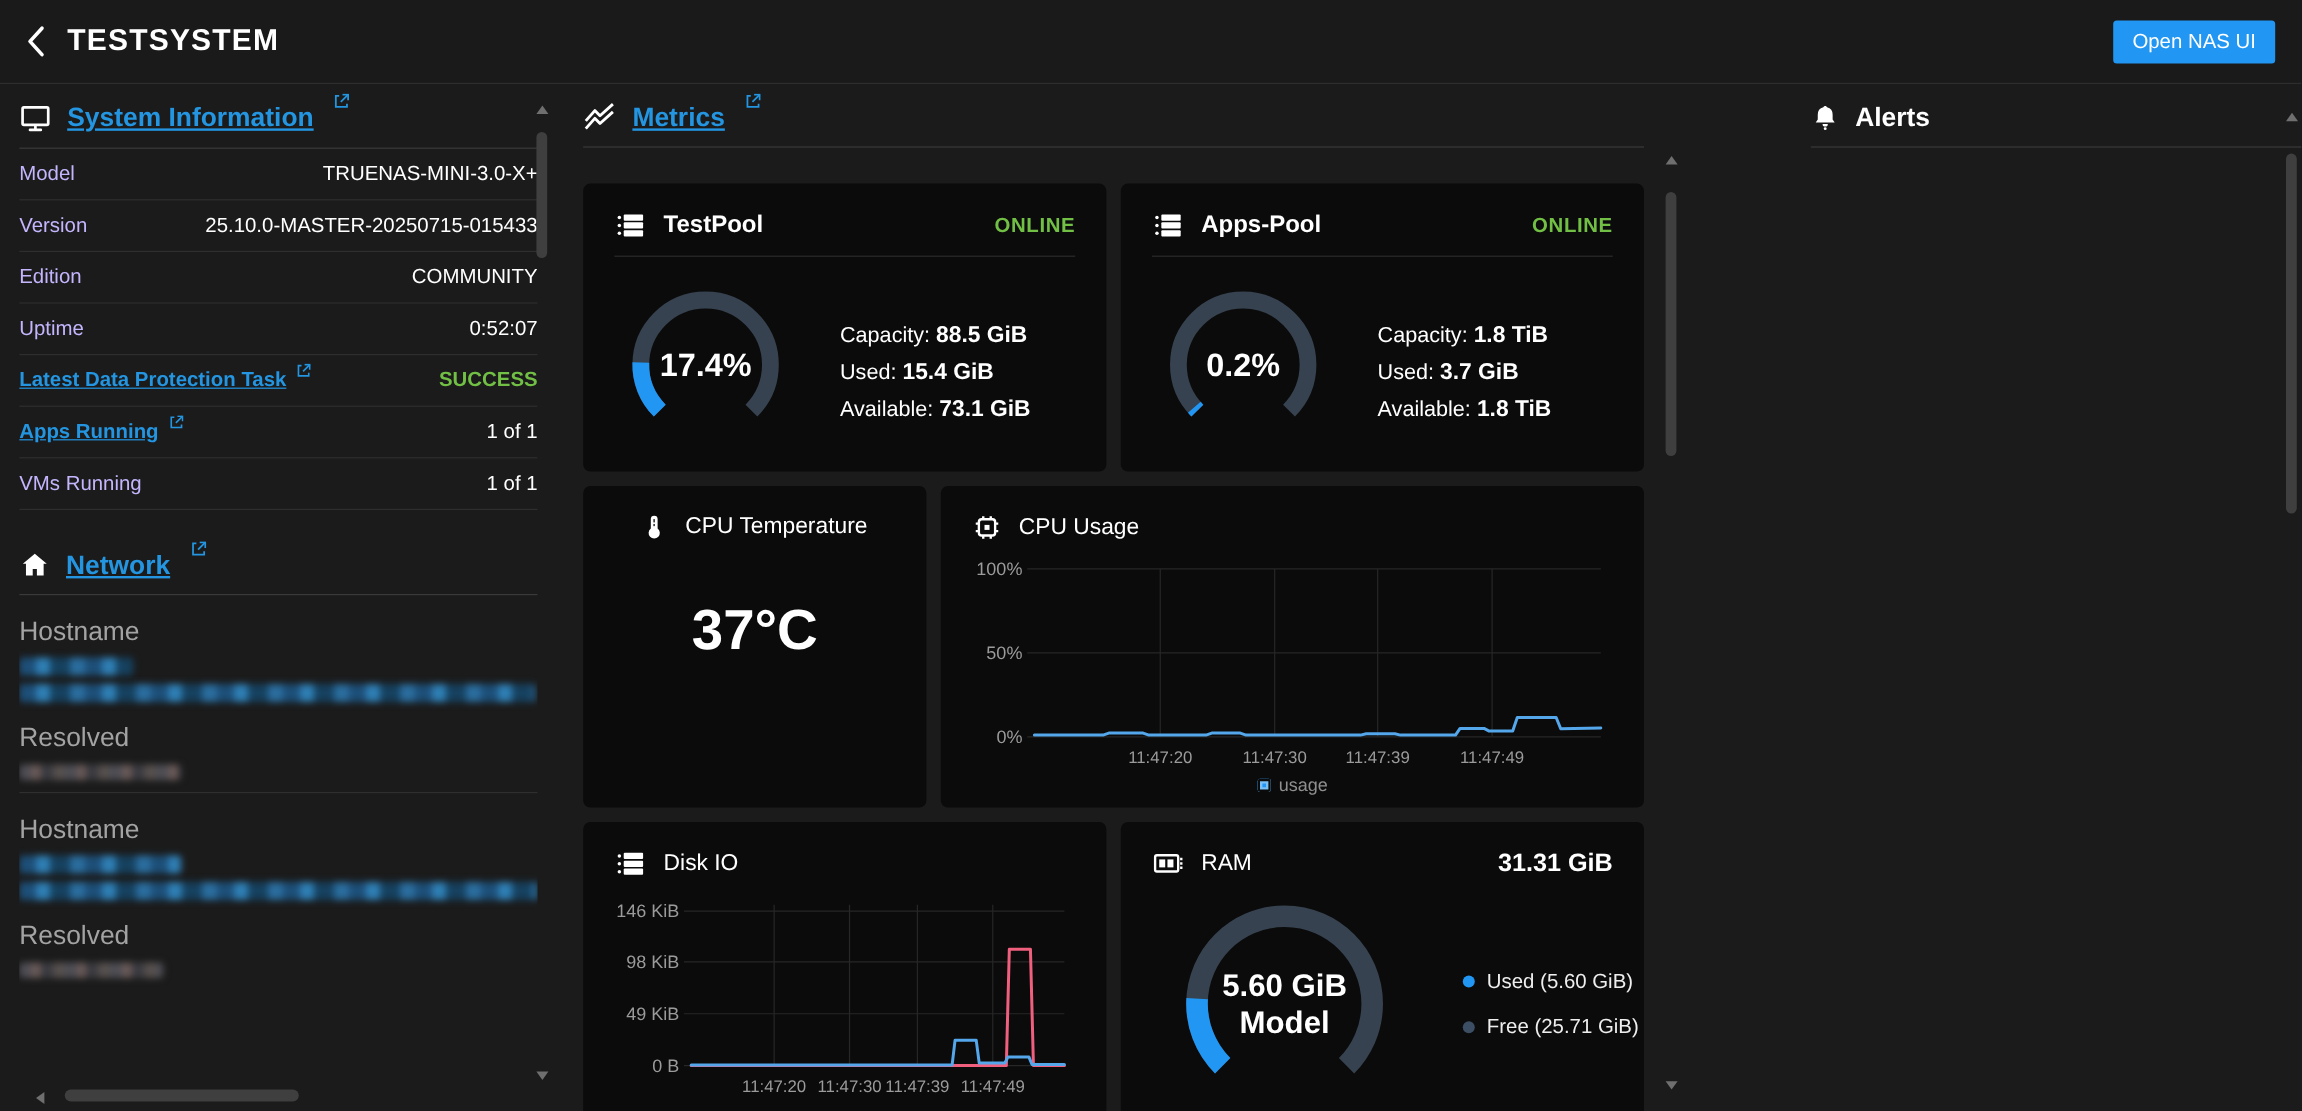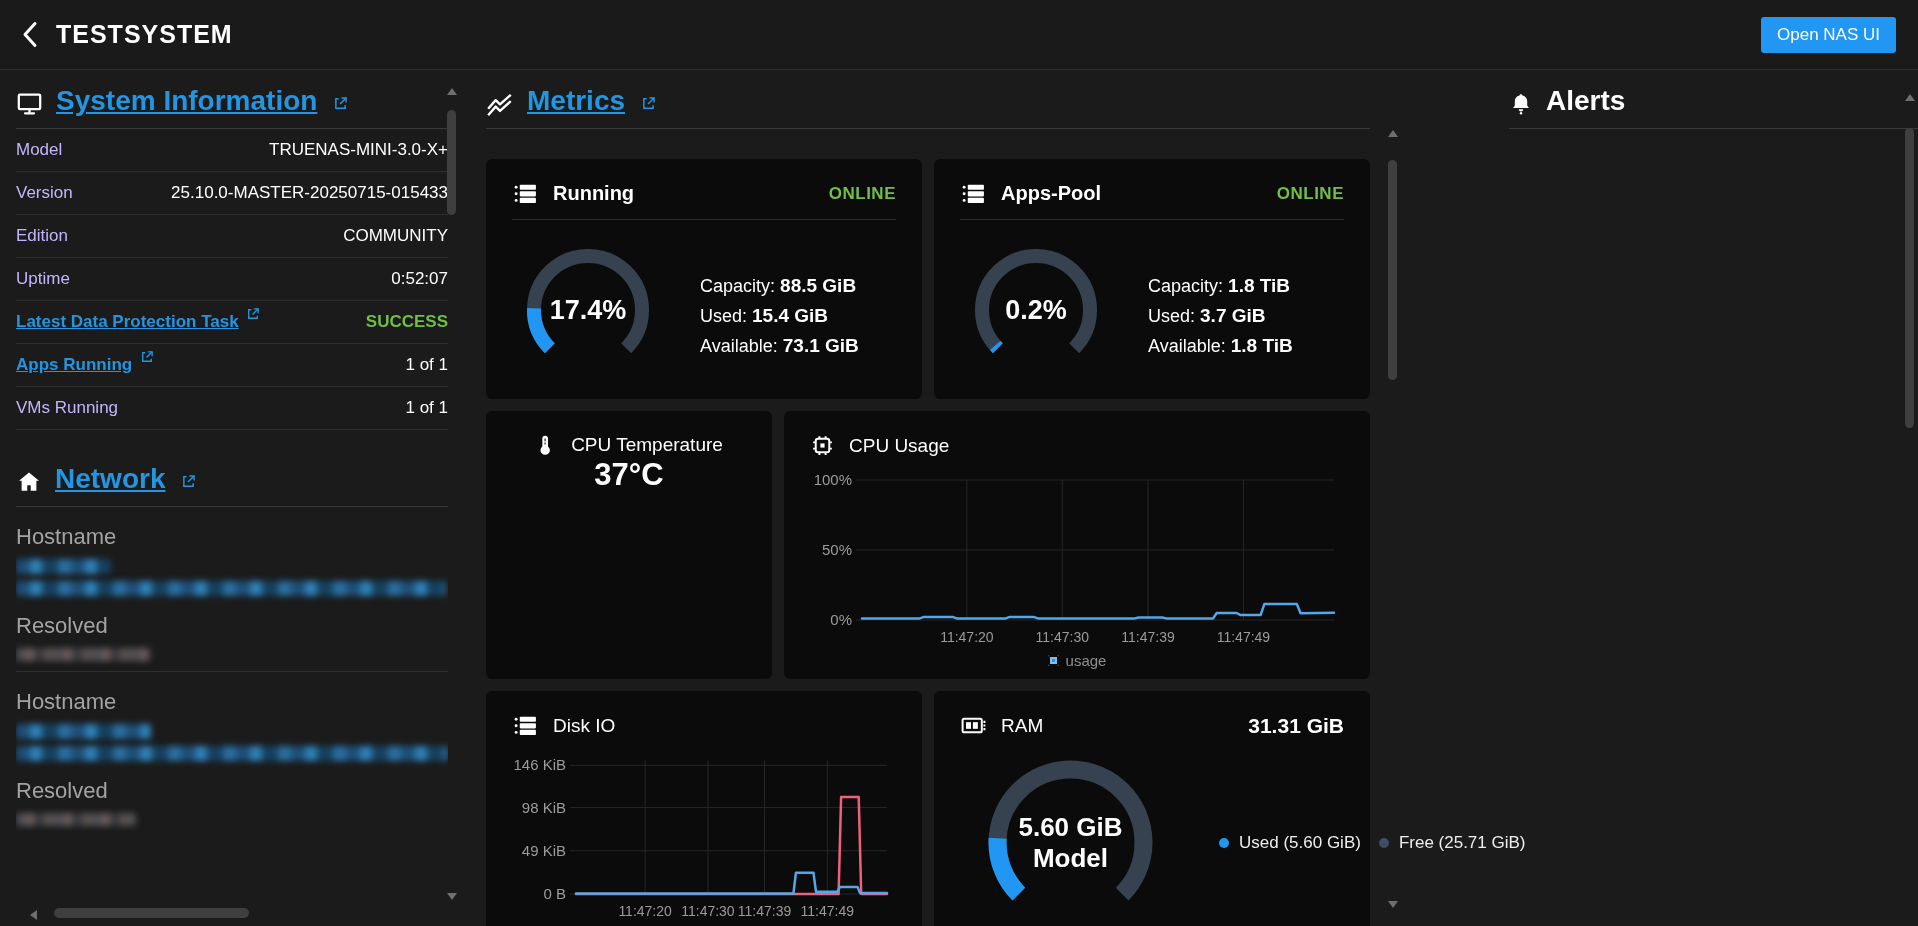--- a/index.html
+++ b/index.html
@@ -11,22 +11,22 @@
           border-bottom:1px solid #2d2d2d;display:flex;align-items:center;padding:0 22px;}
   .back-btn{display:flex;align-items:center;margin-right:18px;cursor:pointer;background:none;border:none;padding:0;}
   .page-title{font-size:25px;font-weight:bold;letter-spacing:1px;color:#fff;}
   .open-nas-btn{margin-left:auto;background:#2196f3;color:#fff;border:none;border-radius:3px;
                 font-family:inherit;font-size:17px;padding:8px 16px;cursor:pointer;}
   
   .content{position:absolute;top:70px;left:0;right:0;bottom:0;}
   .sidebar{position:absolute;left:16px;top:0;width:432px;height:100%;overflow:hidden;}
   .metrics-col{position:absolute;left:486px;top:0;width:884px;height:100%;}
   .alerts-col{position:absolute;left:1509px;top:0;width:448px;height:100%;}
-  .section-header{display:flex;align-items:flex-end;gap:13px;padding:15px 0 11px;
-                  border-bottom:1px solid #3a3a3a;font-size:28px;font-weight:bold;}
+  .section-header{display:flex;align-items:flex-start;gap:13px;padding:15px 0 11px;
+                  border-bottom:1px solid #3a3a3a;font-size:22px;font-weight:bold;}
   .section-header .hicon{flex:0 0 auto;display:flex;}
   a.link{color:#2395e1;font-weight:bold;text-decoration:underline;cursor:pointer;}
   .ext{width:13px;height:13px;color:#2395e1;margin-left:4px;transform:translateY(-7px);}
   
   .srow{display:flex;justify-content:space-between;align-items:center;padding:11px 0;
         border-bottom:1px solid #2e2e2e;font-size:17px;white-space:nowrap;}
   .srow-label{color:#c4b5fd;}
   .srow-value{color:#fff;margin-left:12px;}
   .val-green{color:#71bf44;font-weight:bold;}
   .net-header{margin-top:18px;}
@@ -62,28 +62,28 @@
   .card-divider{border-bottom:1px solid #2b2b2b;margin-top:13px;}
   .pool-body{display:flex;align-items:center;gap:44px;margin-top:22px;margin-left:8px;}
   .gauge-wrap{position:relative;flex:0 0 auto;}
   .gauge-center{position:absolute;inset:0;display:flex;flex-direction:column;align-items:center;justify-content:center;
                 font-weight:bold;text-align:center;}
   .gauge-pct{font-size:27px;}
   .gauge-line{font-size:26px;line-height:31px;}
   .pool-details{font-size:18px;line-height:30px;white-space:nowrap;margin-top:12px;}
   .pool-details b{font-size:19px;}
   .temp-head{justify-content:center;}
-  .temp-value{text-align:center;font-size:31px;font-weight:bold;}
+  .temp-value{text-align:center;font-size:47px;font-weight:bold;margin-top:46px;}
   .chart{margin-top:14px;}
   .chart-legend{display:flex;align-items:center;justify-content:center;gap:7px;margin-top:2px;
                 color:#8f8f8f;font-size:15px;cursor:pointer;}
   .legend-sq{width:11px;height:11px;border-radius:2px;background:#2196f3;box-shadow:inset 0 0 0 2px #0b0b0b, inset 0 0 0 4px #7bc0f5;}
   .ram-body{display:flex;align-items:center;margin-top:12px;}
   .ram-gauge{margin-left:18px;}
-  .ram-legend{margin-left:56px;font-size:17px;color:#eee;display:flex;flex-direction:row;gap:18px;}
+  .ram-legend{margin-left:56px;font-size:17px;color:#eee;display:flex;flex-direction:column;gap:18px;}
   .ram-legend .li{display:flex;align-items:center;gap:10px;white-space:nowrap;}
   .dot{width:10px;height:10px;border-radius:50%;}
   .dot-used{background:#2196f3;}
   .dot-free{background:#3c4e63;}
   
   .alerts-header{color:#fff;}
   .no-alerts{width:184px;height:85px;margin:24px auto 0;border:1px solid #5a5a5a;
              display:flex;align-items:center;justify-content:center;color:#c4c4c4;font-size:17px;}
   svg{display:block;}
 </style>
@@ -232,21 +232,21 @@
               <span>
                 <svg width="27" height="25" viewBox="0 0 24 24" fill="#fff">
                   <circle cx="3" cy="6" r="1.4"></circle>
                     <rect x="6.5" y="3.5" width="15.5" height="5" rx="0.8"></rect>
                   <circle cx="3" cy="12.3" r="1.4"></circle>
                     <rect x="6.5" y="9.8" width="15.5" height="5" rx="0.8"></rect>
                   <circle cx="3" cy="18.6" r="1.4"></circle>
                     <rect x="6.5" y="16.1" width="15.5" height="5" rx="0.8"></rect>
                 </svg>
               </span>
-              <span class="card-title">Running</span>
+              <span class="card-title">TestPool</span>
               <span class="status-online">ONLINE</span>
             </div>
             <div class="card-divider"></div>
             <div class="pool-body">
               <div class="gauge-wrap">
                 <svg width="136" height="136">
                     <path d="M 29.816233815926438 106.18376618407358 A 54 54 0 1 1 106.18376618407355 106.18376618407359" stroke="#36424f" stroke-width="14" fill="none"></path>
                     <path d="M 29.816233815926438 106.18376618407358 A 54 54 0 0 1 14.032240788831466 66.13426536577848" stroke="#2196f3" stroke-width="14" fill="none"></path>
                   </svg>
                 <div class="gauge-center">

